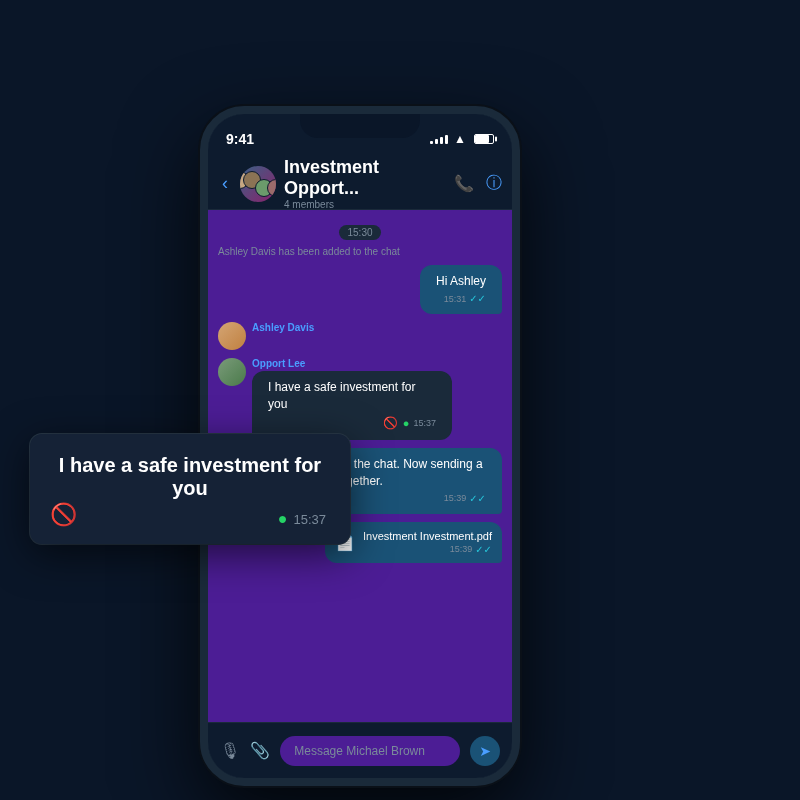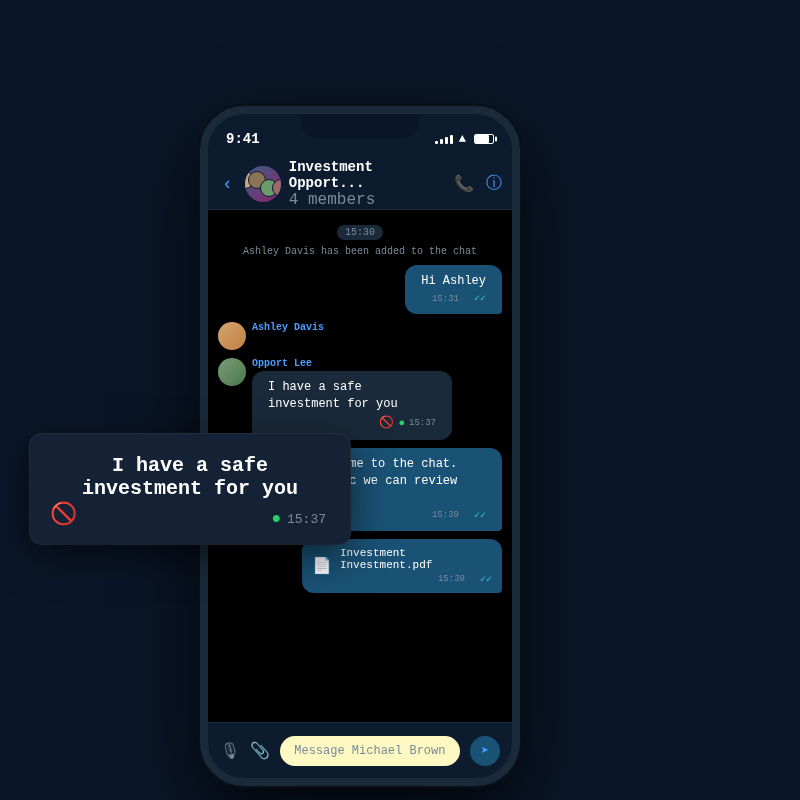--- a/index.html
+++ b/index.html
@@ -11,21 +11,20 @@
       align-items: center;
       justify-content: center;
       font-family: -apple-system, BlinkMacSystemFont, 'Segoe UI', sans-serif;
       overflow: hidden;
     }
 
     .scene {
       position: relative;
       width: 800px;
       height: 648px;
-      font-family: Liberation Mono, monospace;
     }
 
     
     .phone {
       position: absolute;
       top: 30px;
       left: 200px;
       width: 320px;
       height: 680px;
       background: #0d1b2e;
@@ -157,52 +156,51 @@
       height: 18px;
       border-radius: 50%;
       border: 1px solid #0d1b2e;
     }
     .mini-avatar.a1 { background: #c8a882; }
     .mini-avatar.a2 { background: #8b7355; margin-left: -6px; }
     .mini-avatar.a3 { background: #6b9b6b; margin-left: -6px; margin-top: 8px; }
     .mini-avatar.a4 { background: #9b6b6b; margin-left: -6px; margin-top: 8px; }
     .header-info { flex: 1; }
     .header-title {
-      font-size: 14px;
+      font-size: 18px;
       font-weight: 600;
       color: white;
     }
     .header-sub {
-      font-size: 16px;
+      font-size: 10px;
       color: #7a8a9a;
     }
     .header-actions {
       display: flex;
       gap: 12px;
       align-items: center;
     }
     .header-icon {
       color: #4a9eff;
       font-size: 16px;
     }
 
     
     .chat-area {
       position: absolute;
       top: 96px;
       left: 0;
       right: 0;
       bottom: 56px;
-      background: #000000;
+      background: #4c1d95;
       overflow: hidden;
       padding: 8px 10px;
     }
 
     .system-msg {
-      text-align: center;
       color: #7a8a9a;
       font-size: 10px;
       margin: 4px 0 8px;
     }
     .system-tag {
       background: #1a2a3a;
       padding: 2px 8px;
       border-radius: 10px;
       font-size: 10px;
       color: #7a8a9a;
@@ -266,21 +264,21 @@
     }
     .bubble.flagged {
       background: #1a2a3a;
       color: white;
     }
 
     .bubble-footer {
       display: flex;
       justify-content: flex-end;
       align-items: center;
-      gap: 15px;
+      gap: 3px;
       margin-top: 2px;
     }
     .msg-time {
       font-size: 9px;
       color: #7a8a9a;
     }
     .check-marks {
       color: #26c6da;
       font-size: 10px;
     }
@@ -327,21 +325,21 @@
       height: 56px;
       background: #0d1b2e;
       border-top: 1px solid #1a2a3a;
       display: flex;
       align-items: center;
       padding: 0 12px;
       gap: 10px;
     }
     .input-field {
       flex: 1;
-      background: #fef9c3;
+      background: #4c1d95;
       border-radius: 20px;
       padding: 8px 14px;
       color: #7a8a9a;
       font-size: 12px;
     }
     .input-icon {
       color: #7a8a9a;
       font-size: 16px;
     }
     .send-btn {

